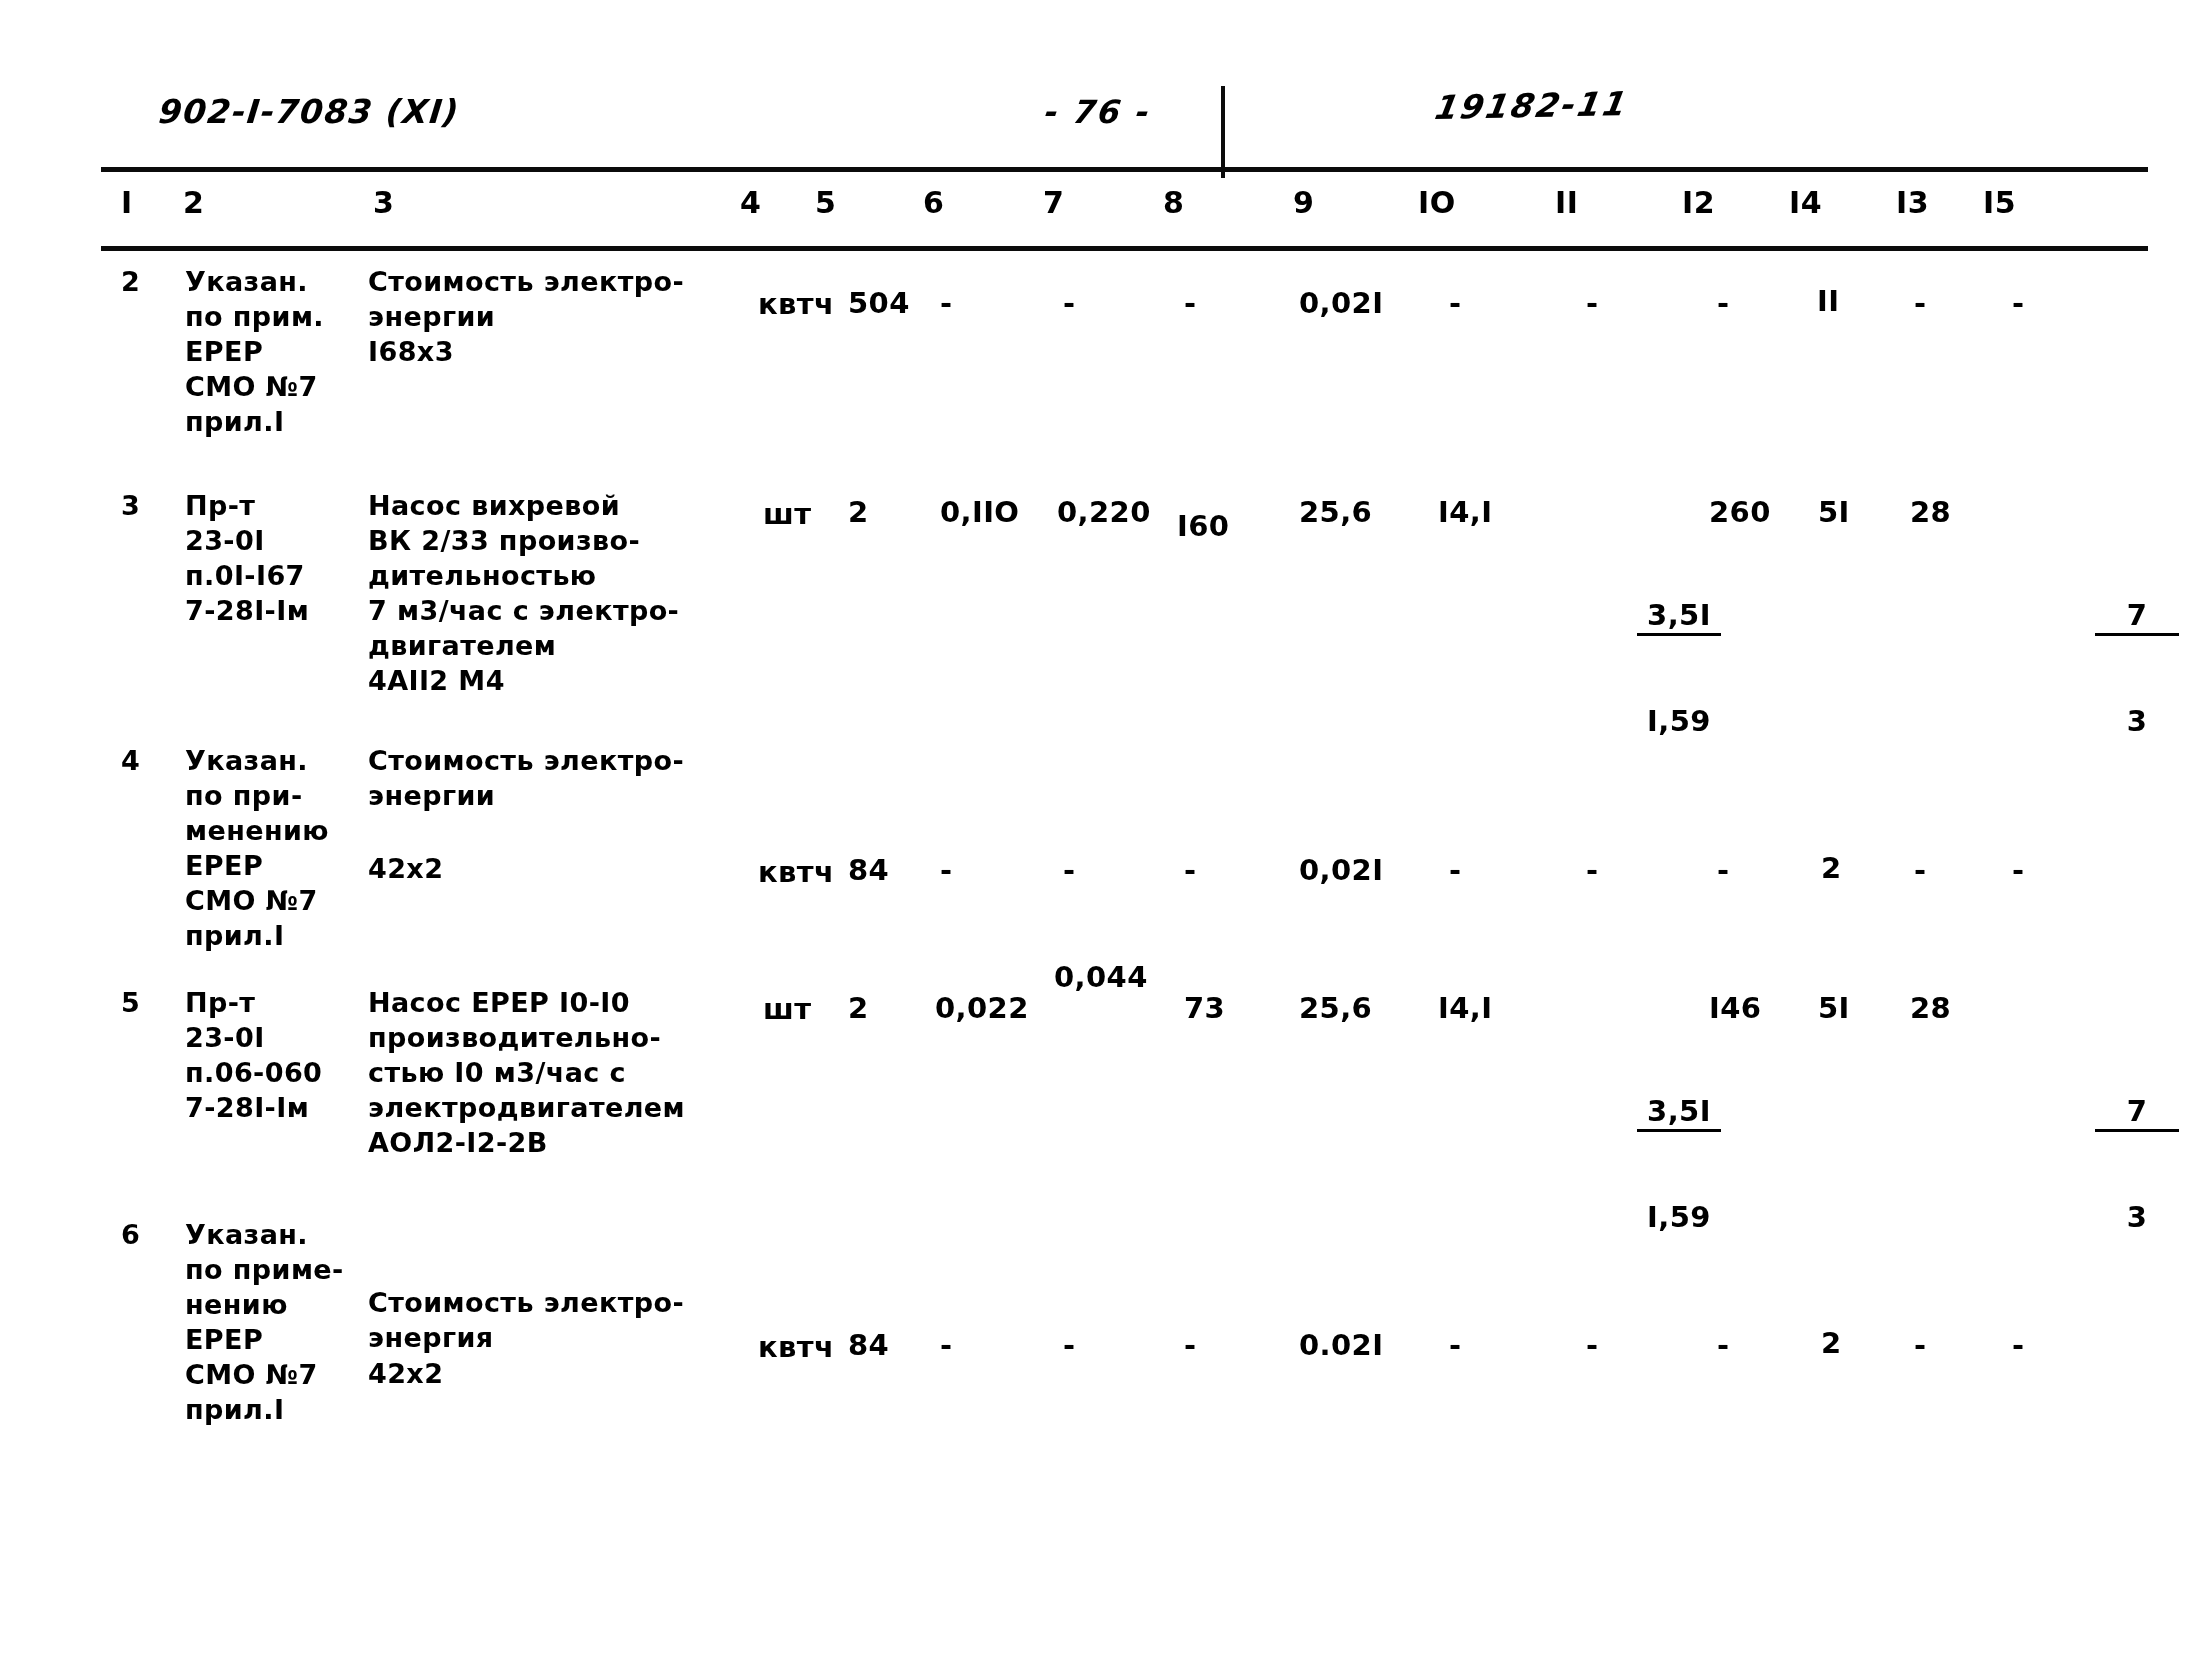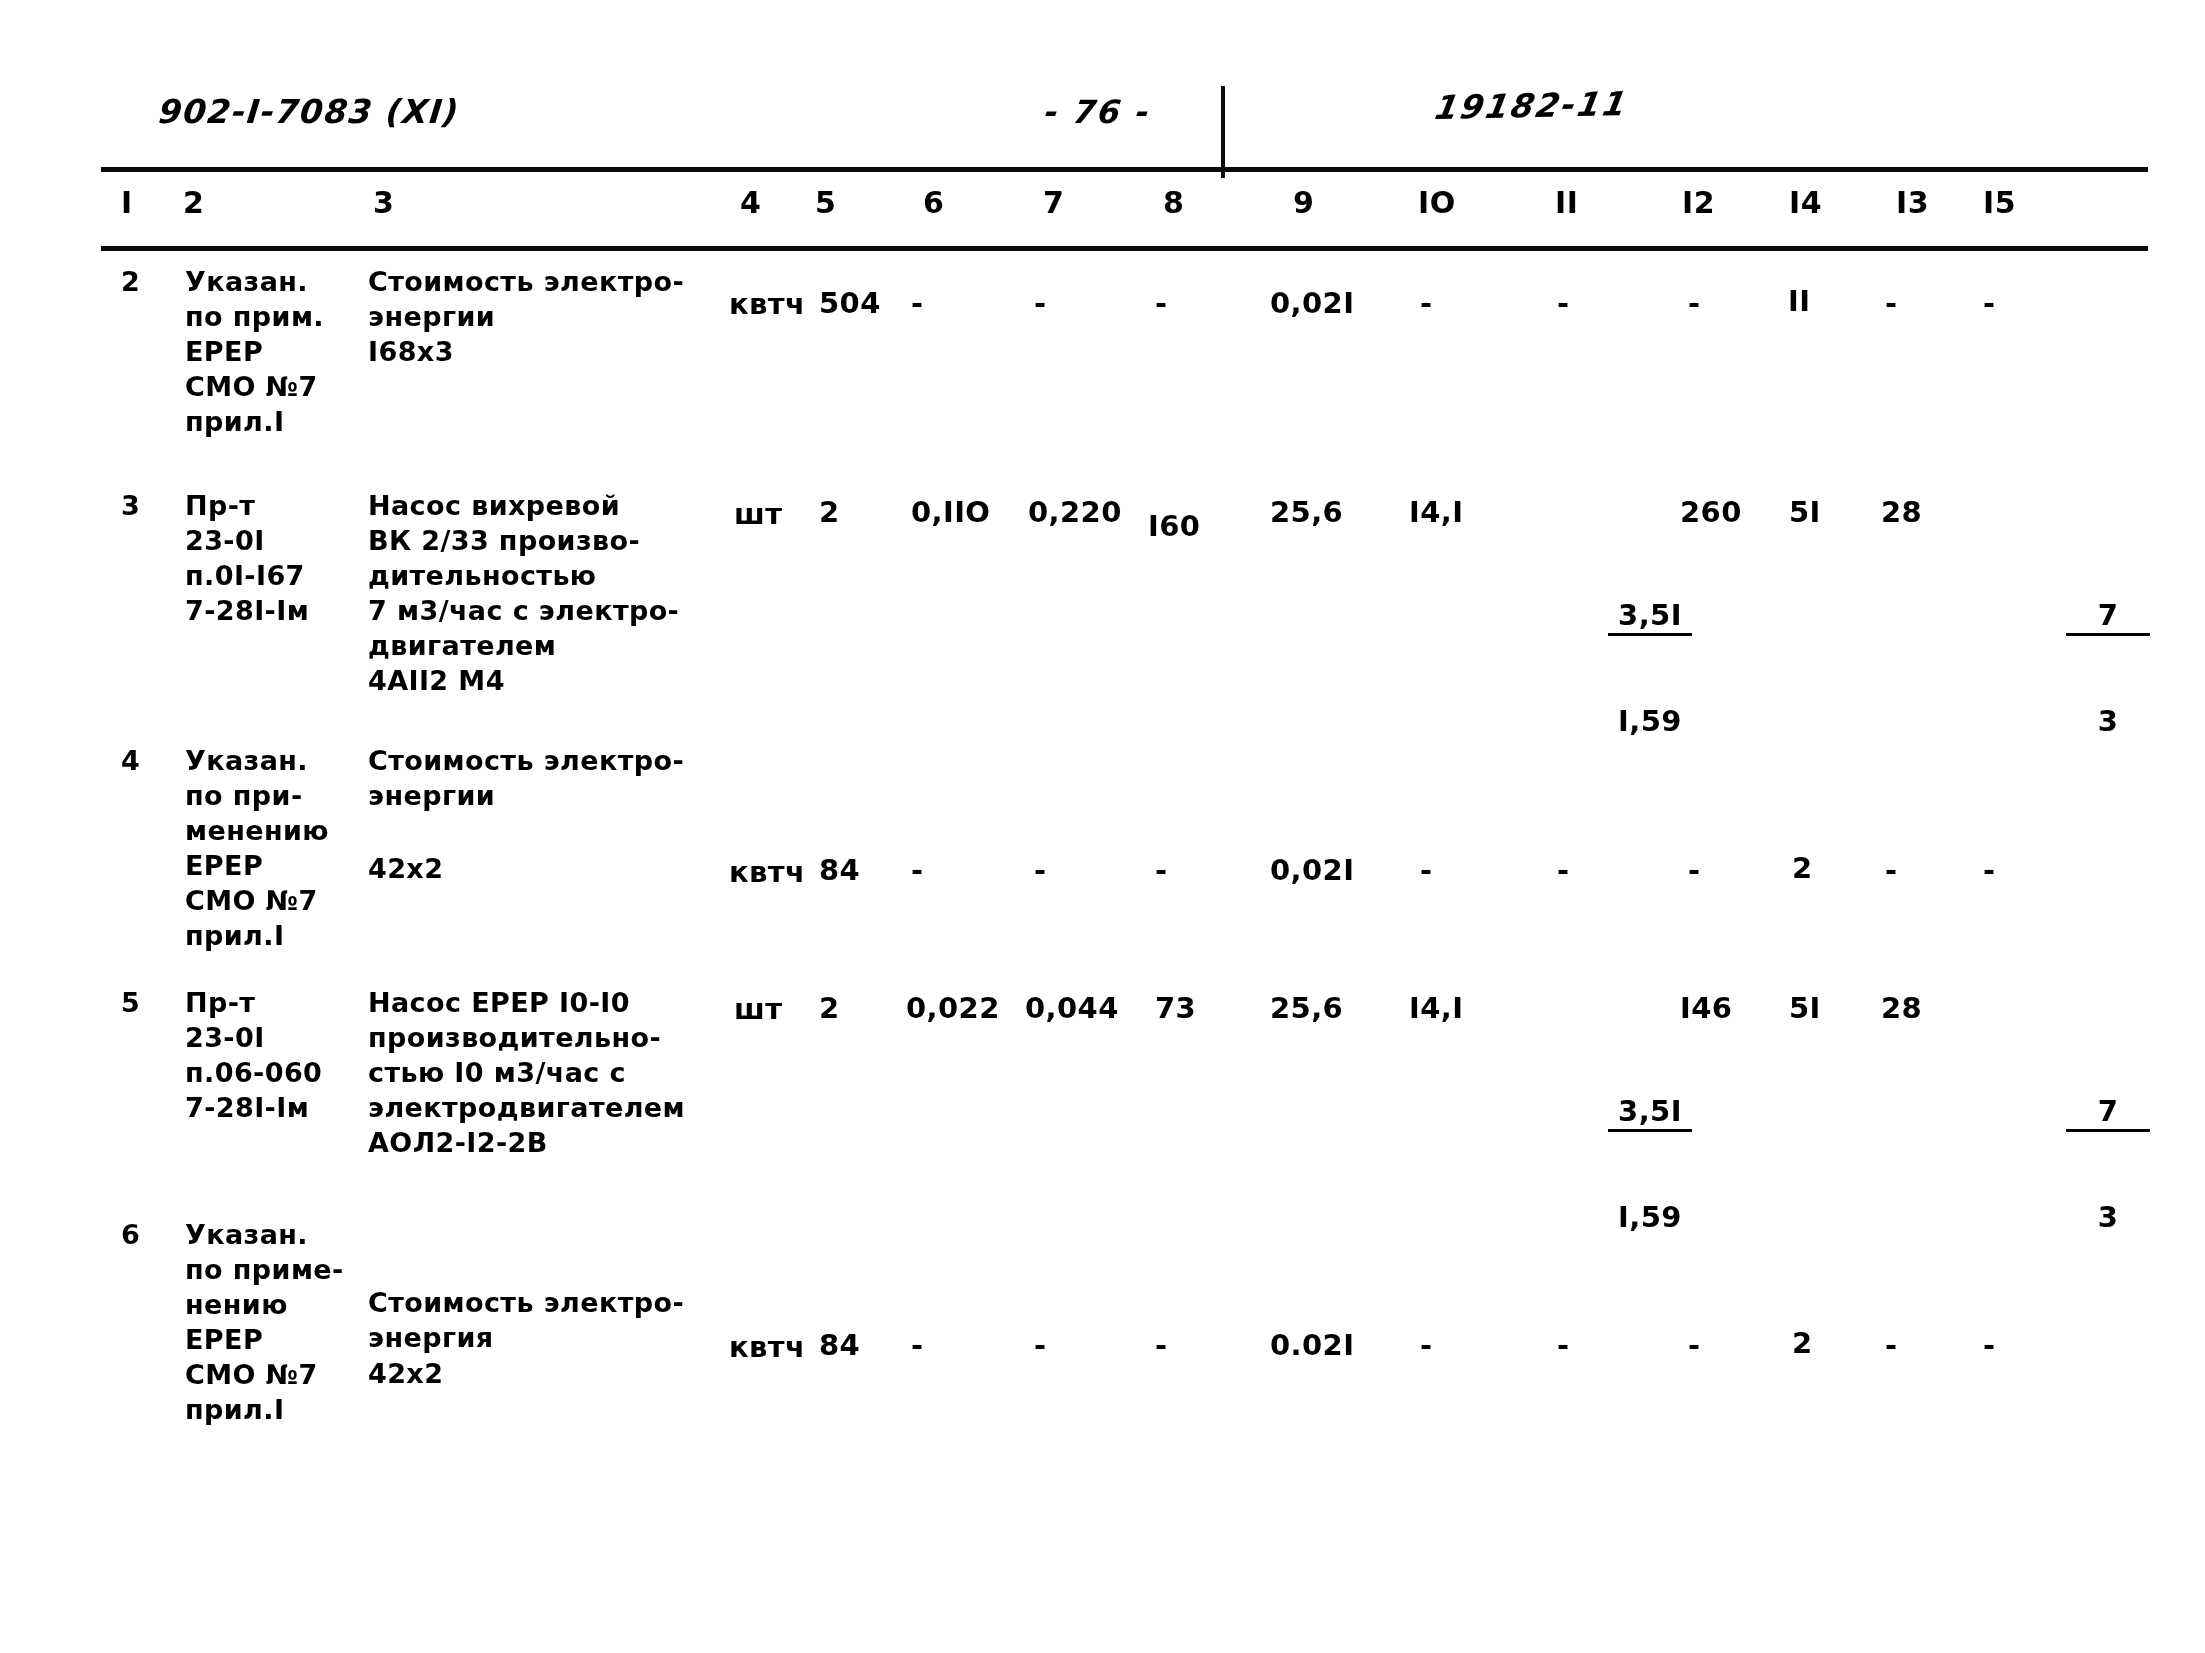--- a/index.html
+++ b/index.html
@@ -97,21 +97,21 @@
   
   .row { position: absolute; left: 0; right: 0; }
   .cell {
     position: absolute;
     font-size: 27px;
     font-weight: 700;
     line-height: 35px;
     letter-spacing: 0.4px;
     white-space: pre;
   }
-  .cell.num { font-size: 29px; }
+  .cell.num { font-size: 29px; margin-left: 29px; }
   .c-no   { text-align: left; }
   .frac {
     display: inline-block;
     text-align: center;
     line-height: 34px;
   }
   .frac .top {
     display: block;
     border-bottom: 3.6px solid #000;
     padding-bottom: 0.7px;
@@ -241,21 +241,21 @@
 п.06-060
 7-28I-Iм</div>
     <div class="cell tw" style="left:368px; top:985px">Насос ЕРЕР I0-I0
 производительно-
 стью I0 м3/час с
 электродвигателем
 АОЛ2-I2-2В</div>
     <div class="cell tw num" style="left:734px; top:992px">шт</div>
     <div class="cell tw num" style="left:819px; top:991px">2</div>
     <div class="cell tw num" style="left:906px; top:991px">0,022</div>
-    <div class="cell tw num" style="left:1025px; top:991px">0,044</div>
+    <div class="cell tw num" style="left:1025px; top:960px">0,044</div>
     <div class="cell tw num" style="left:1155px; top:991px">73</div>
     <div class="cell tw num" style="left:1270px; top:991px">25,6</div>
     <div class="cell tw num" style="left:1409px; top:991px">I4,I</div>
     <div class="cell tw num" style="left:1545px; top:991px">
       <span class="frac">
         <span class="top">3,5I</span>
         <span class="bot">I,59</span>
       </span>
     </div>
     <div class="cell tw num" style="left:1680px; top:991px">I46</div>

